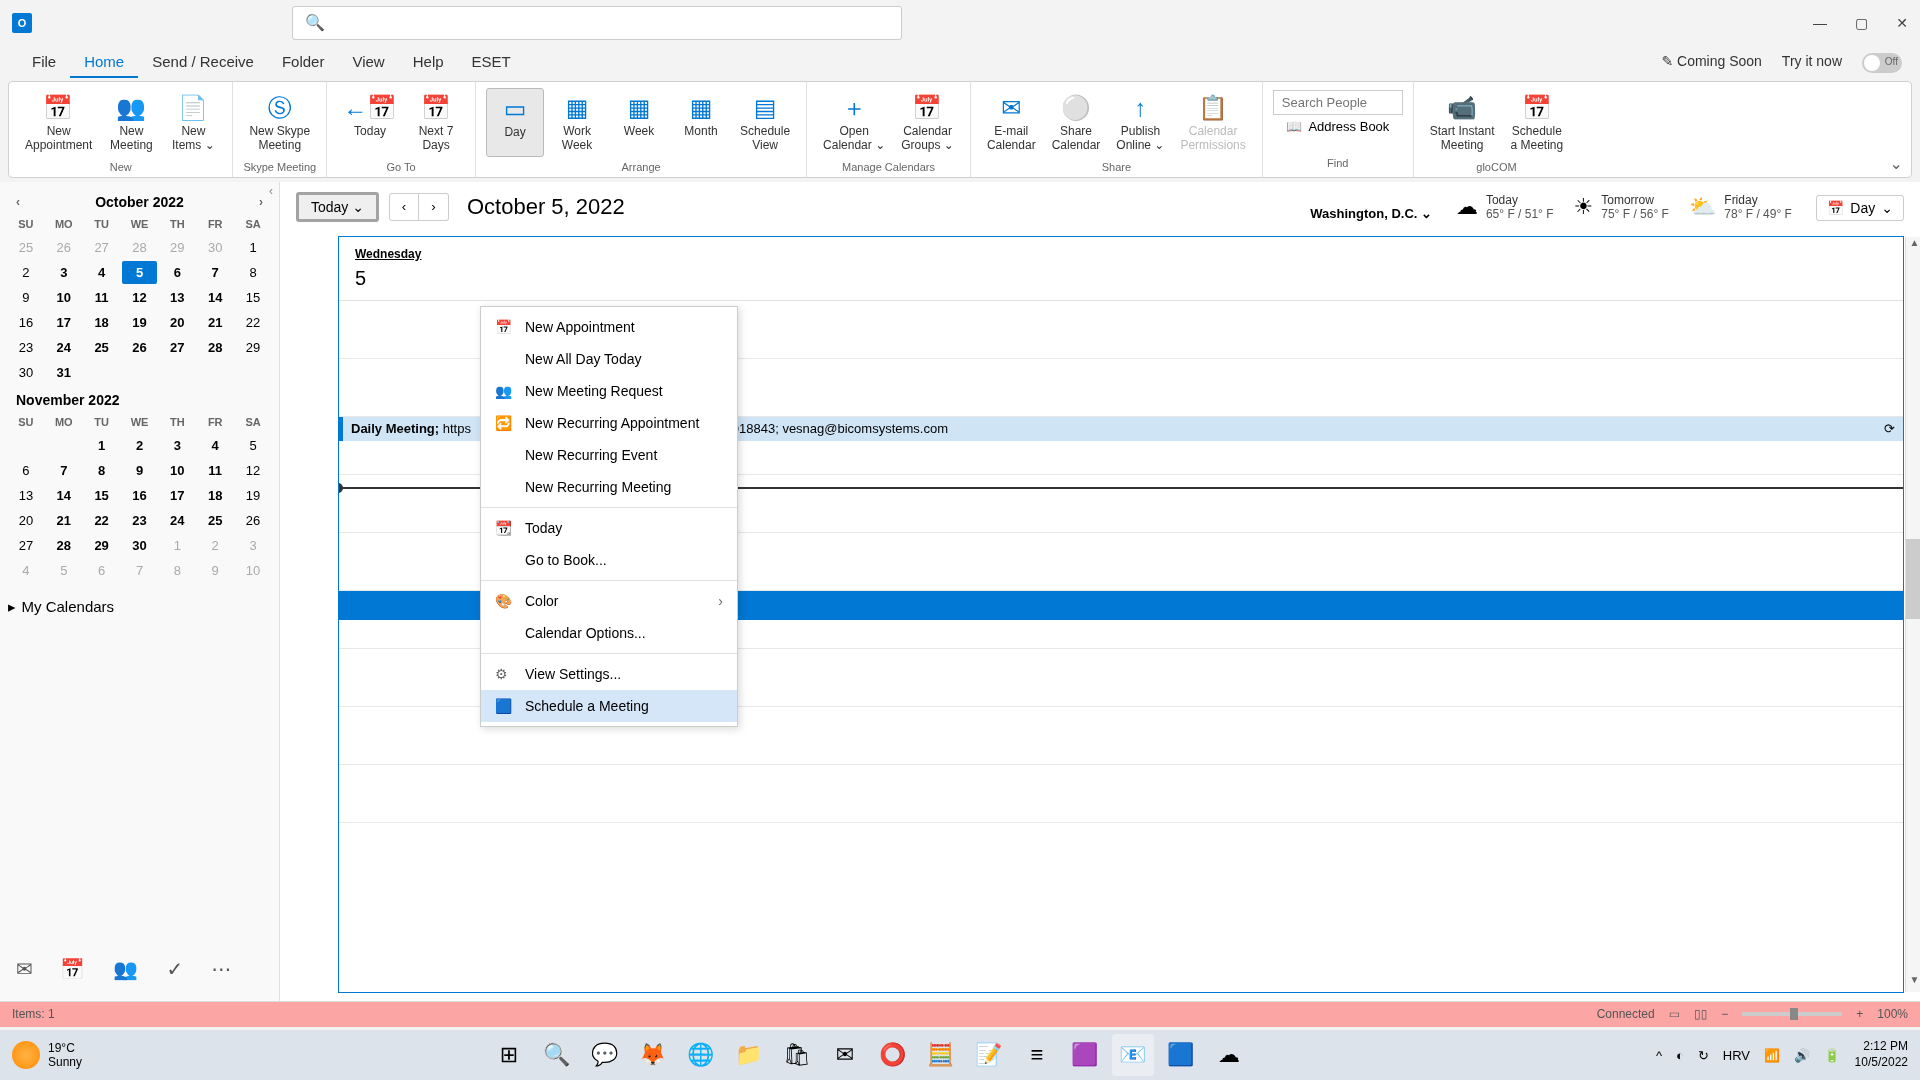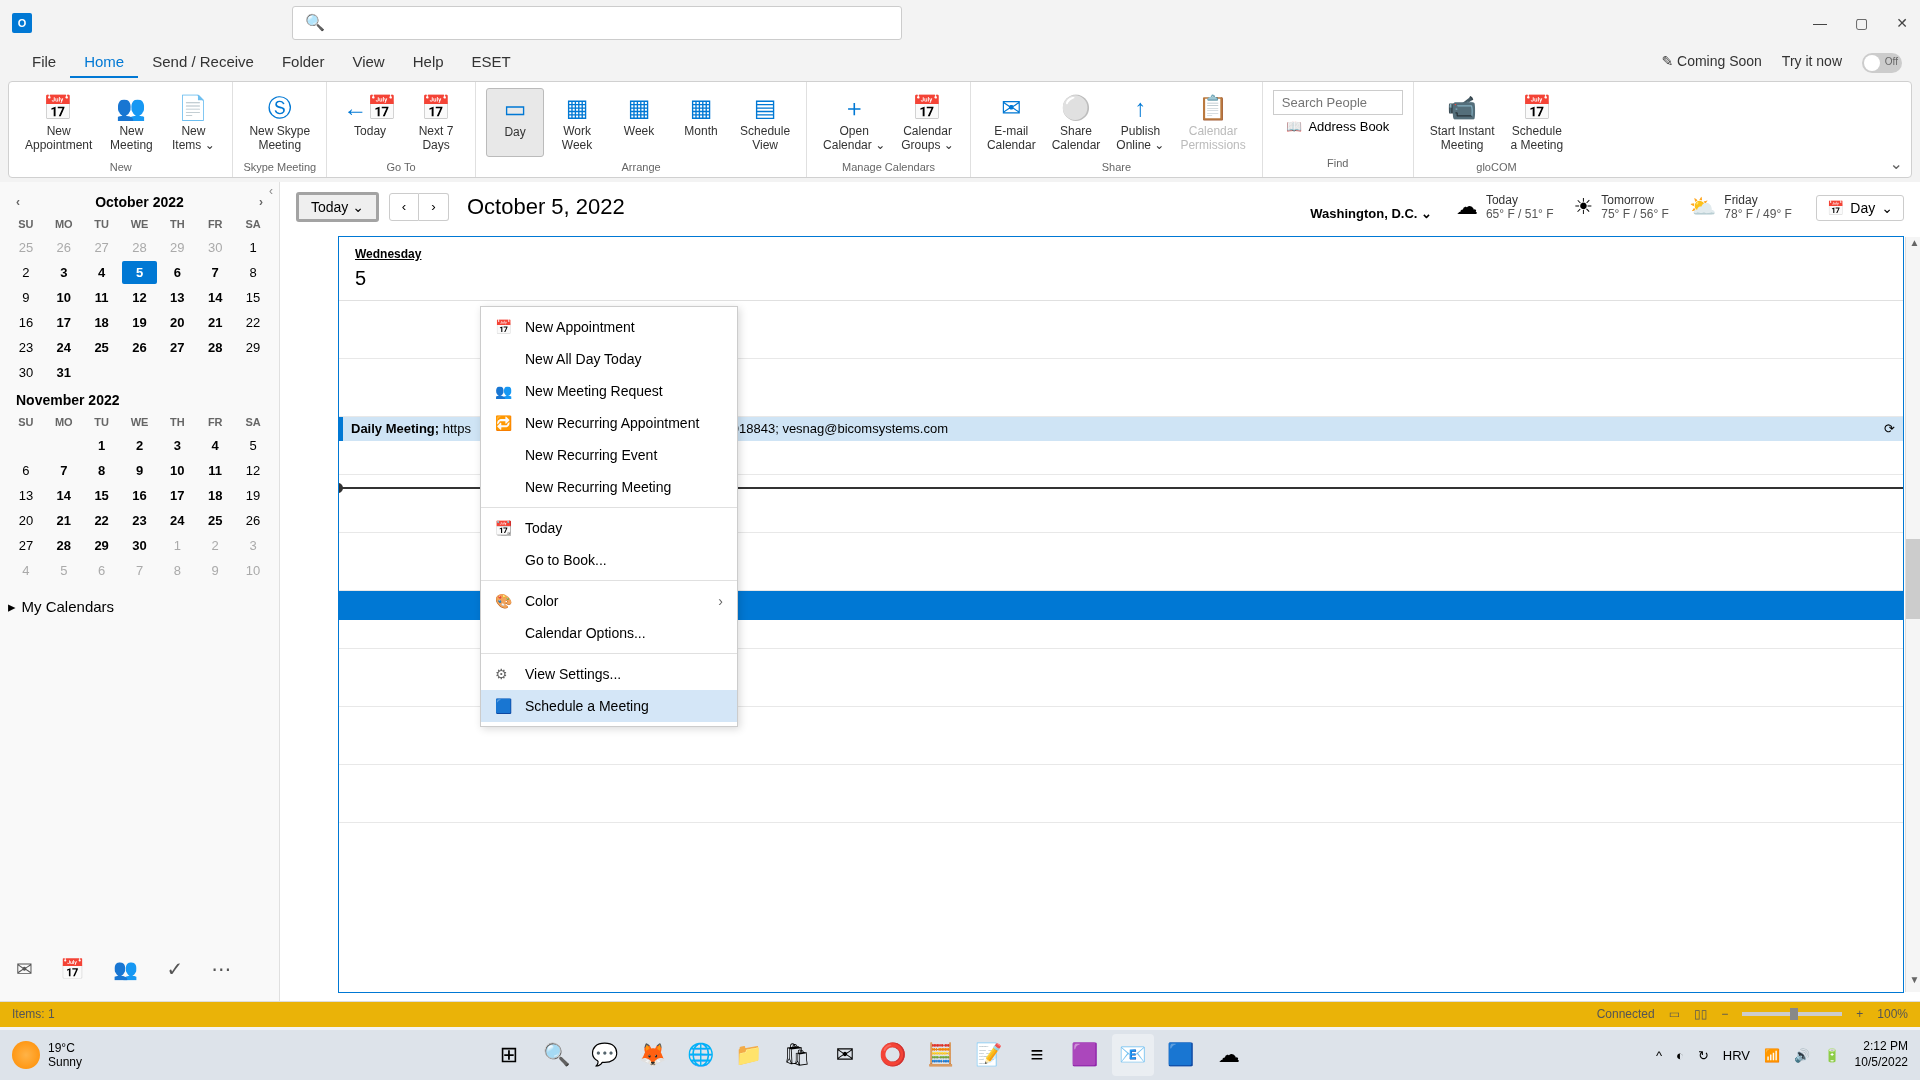--- a/index.html
+++ b/index.html
@@ -93,21 +93,21 @@
 
 
 .context-menu { position: absolute; background: #fff; border: 1px solid #ccc; box-shadow: 2px 2px 8px rgba(0,0,0,0.15); width: 258px; z-index: 100; padding: 4px 0; }
 .ctx-item { display: flex; align-items: center; padding: 8px 14px; font-size: 14px; gap: 12px; cursor: pointer; }
 .ctx-item.highlighted { background: #d4e6f7; }
 .ctx-item .icon { width: 18px; color: #666; font-size: 14px; }
 .ctx-sep { height: 1px; background: #e0e0e0; margin: 4px 0; }
 .ctx-item .arrow { margin-left: auto; color: #666; }
 
 
-.status-bar { height: 26px; background: #eab308; border-top: 1px solid #ddd; display: flex; align-items: center; padding: 0 12px; font-size: 12px; color: #555; }
+.status-bar { height: 26px; background: #fca5a5; border-top: 1px solid #ddd; display: flex; align-items: center; padding: 0 12px; font-size: 12px; color: #555; }
 .status-right { margin-left: auto; display: flex; align-items: center; gap: 14px; }
 .zoom-slider { width: 100px; height: 4px; background: #ccc; position: relative; }
 .zoom-slider::after { content: ""; position: absolute; left: 48px; top: -4px; width: 8px; height: 12px; background: #888; }
 
 
 .taskbar { position: absolute; bottom: 0; width: 100%; height: 50px; background: #dde3ea; display: flex; align-items: center; padding: 0 12px; }
 .taskbar-left { display: flex; align-items: center; gap: 8px; }
 .weather-widget { display: flex; align-items: center; gap: 8px; }
 .weather-widget .sun { width: 28px; height: 28px; background: radial-gradient(circle, #ffb347, #ff8c00); border-radius: 50%; }
 .weather-txt { font-size: 12px; line-height: 1.2; }

